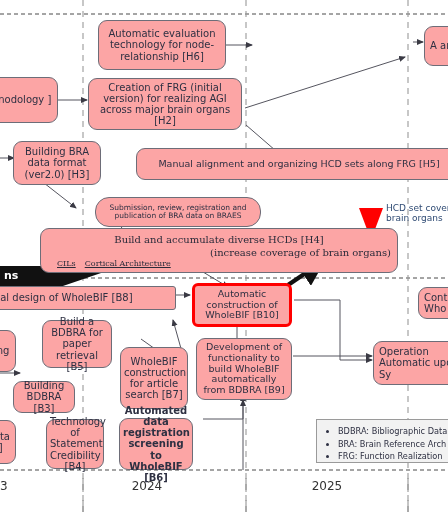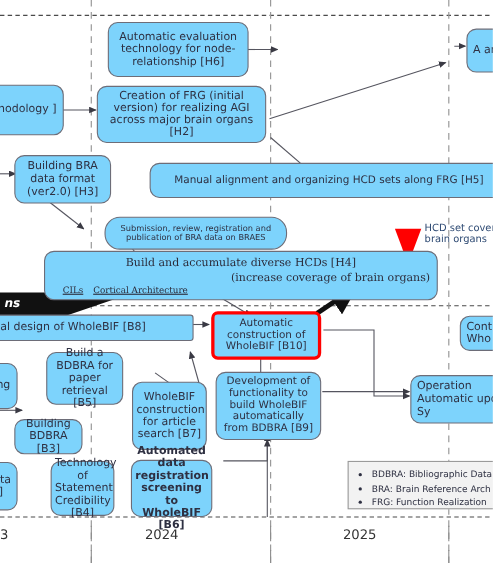--- a/index.html
+++ b/index.html
@@ -6,21 +6,21 @@
   body{
     width:448px;height:512px;overflow:hidden;position:relative;
     font-family:"DejaVu Sans","Liberation Sans",sans-serif;
     color:#2b2b3a;
   }
   #stage{position:absolute;left:0;top:0;width:448px;height:512px;overflow:hidden;}
   svg#wires{position:absolute;left:0;top:0;width:448px;height:512px;overflow:visible;}
 
   .node{
     position:absolute;box-sizing:border-box;
-    background:#7dd3fc;border:1px solid #6d6d78;border-radius:9px;
+    background:#fca5a5;border:1px solid #6d6d78;border-radius:9px;
     display:flex;align-items:center;justify-content:center;text-align:center;
     color:#2e3042;line-height:1.12;
     padding:2px 3px;
   }
   .node.pill{border-radius:14px;}
   .node.flat{border-radius:3px;}
   .node.highlight{border:3px solid #ff0000;border-radius:6px;}
   .node .txt{display:block;width:100%;}
 
   .label-free{position:absolute;color:#2e4a73;text-align:center;line-height:1.15;}
@@ -37,21 +37,21 @@
   .linkrow span{
     font-family:"DejaVu Serif","Liberation Serif",serif;
     font-size:8px;color:#2b2b3a;text-decoration:underline;white-space:nowrap;
   }
 
   .serif{font-family:"DejaVu Serif","Liberation Serif",serif;}
 
   .black-banner{position:absolute;}
   .black-banner .bnr-txt{
     position:absolute;color:#ffffff;font-weight:bold;font-size:11px;
-    left:0;top:3px;font-style:italic;
+    left:0;top:3px;
   }
 </style>
 </head>
 <body>
 
 <div id="stage">
 
   <svg id="wires" viewBox="0 0 448 512">
     <defs>
       <marker id="ah" markerWidth="7" markerHeight="7" refX="6" refY="3" orient="auto">

